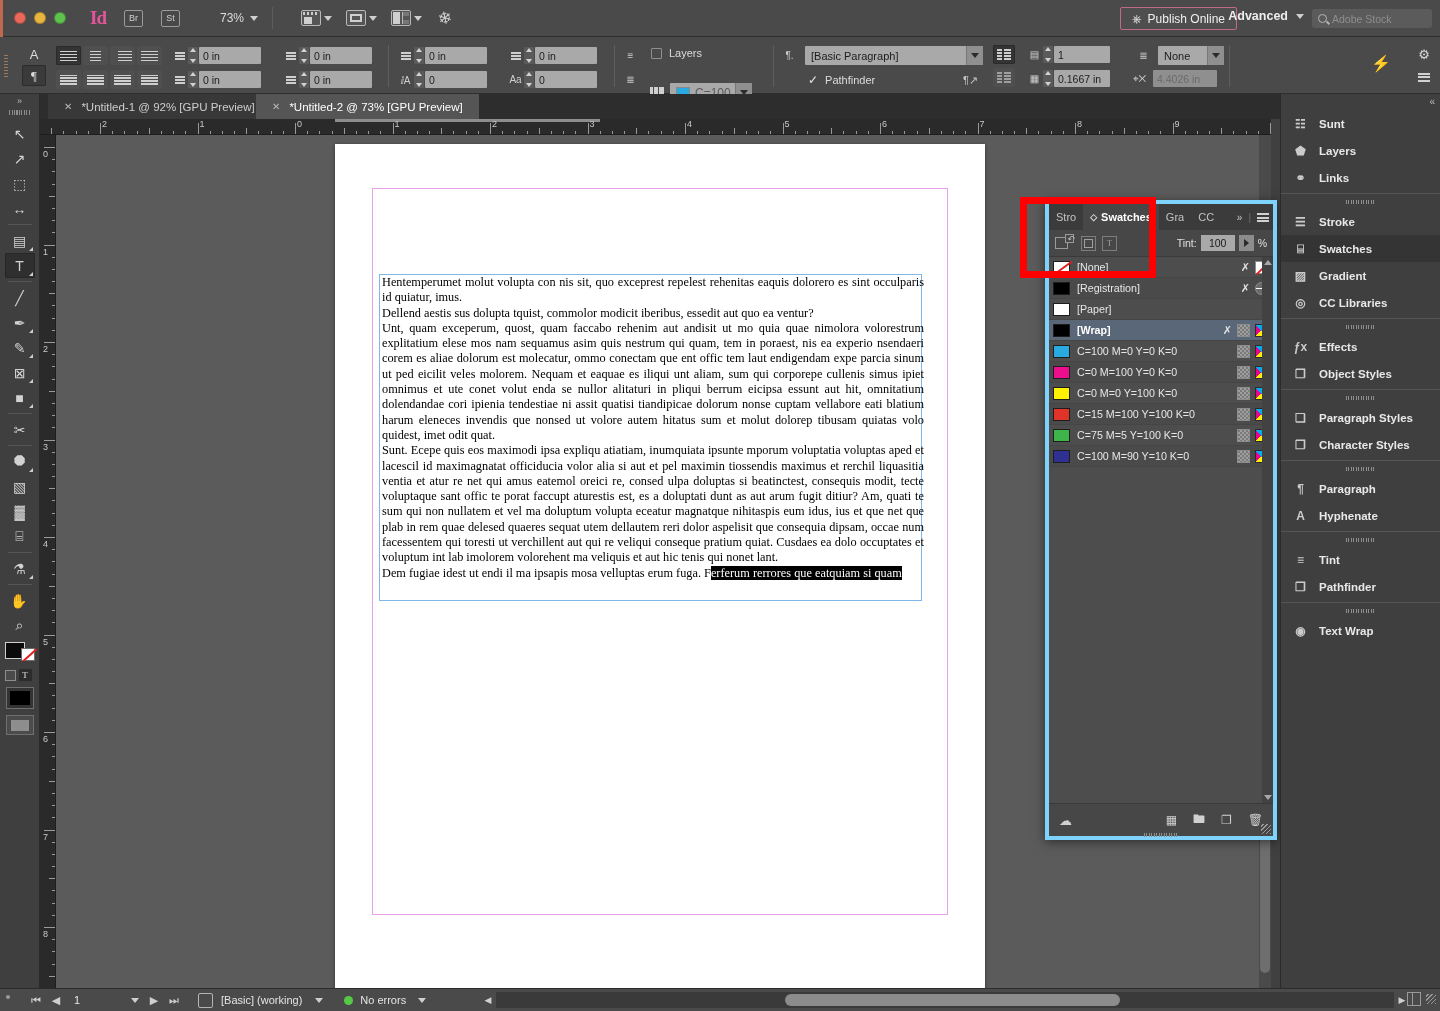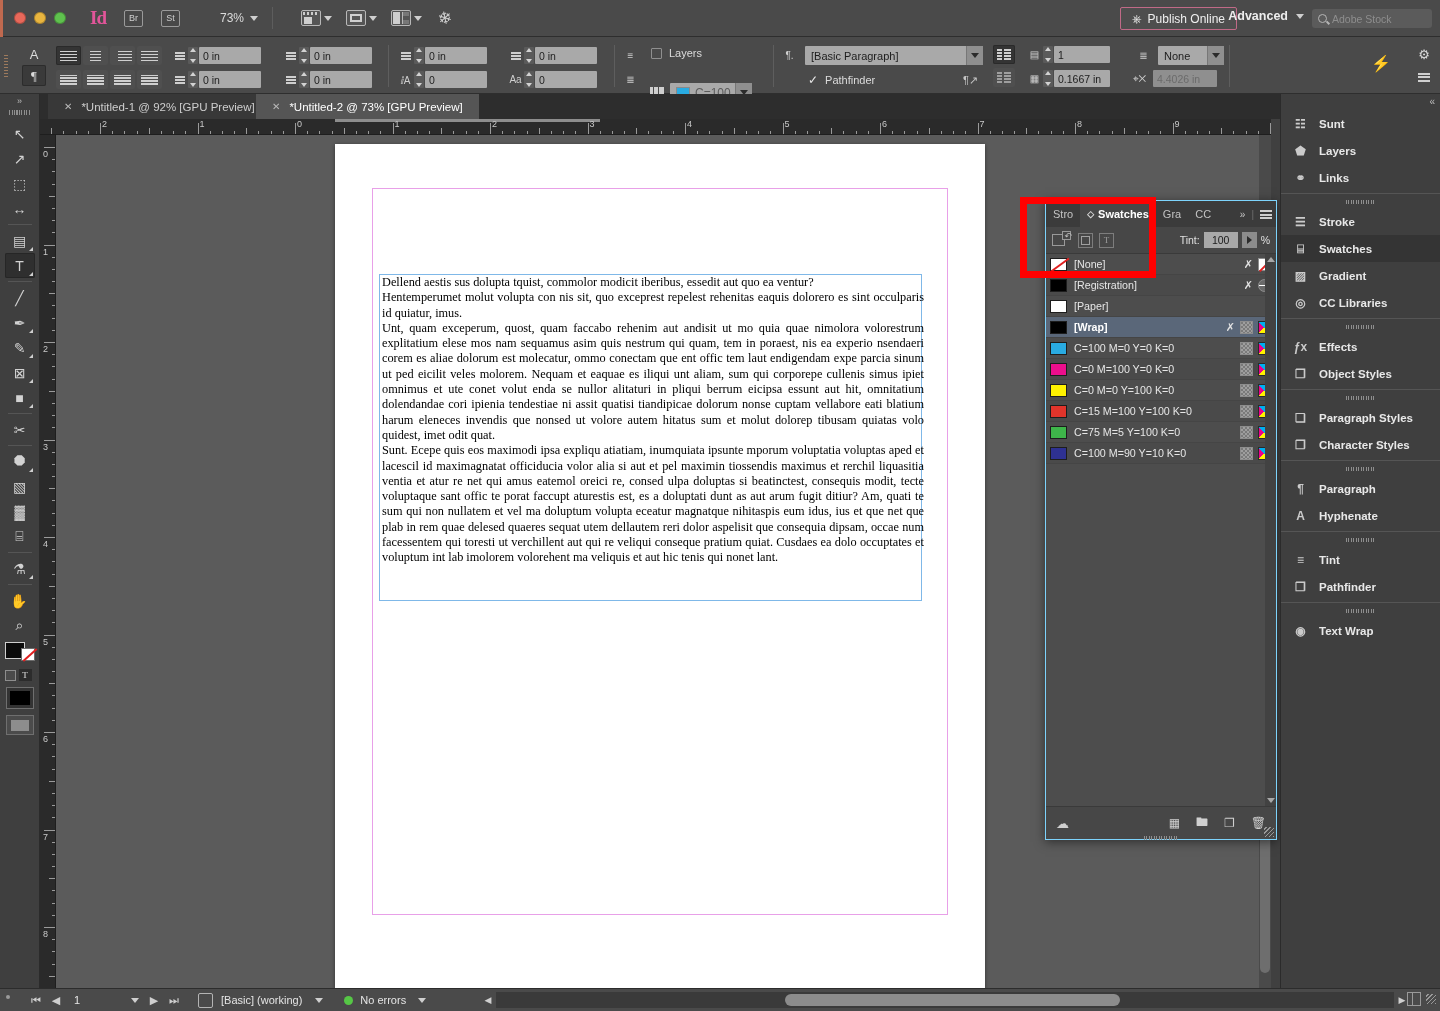--- a/index.html
+++ b/index.html
@@ -173,21 +173,21 @@
   .doc-text { position:absolute; left:47px; top:131px; width:542px;
     font-family:"Liberation Serif", serif; font-size:12.3px; line-height:15.3px; color:#000;
     text-align:justify; }
   .doc-text p { margin:0; }
   .doc-text .hl { background:#000; color:#fff; }
   .vscroll-canvas { position:absolute; right:0; top:0; width:12px; height:853px; background:#4a4a4a;}
   .vscroll-canvas .thumb { position:absolute; left:1px; top:688px; width:10px; height:150px; background:#6e6e6e; border-radius:5px;}
 
   
   .fpanel { position:absolute; left:1045px; top:200px; width:232px; height:640px;
-    background:#86efac; border:1px solid #7dd3fc; box-shadow:0 2px 10px rgba(0,0,0,.5);}
+    background:#86efac; border:4px solid #7dd3fc; box-shadow:0 2px 10px rgba(0,0,0,.5);}
   .fp-tabs { height:26px; background:#3b3b3b; display:flex; align-items:stretch; position:relative;}
   .fp-tab { display:flex; align-items:center; padding:0 7px; font-size:11px; color:#c3c3c3; gap:4px; }
   .fp-tab.active { background:#474747; color:#ffffff; font-weight:bold; }
   .fp-tab .dia { color:#d8d8d8; font-size:9px; }
   .fp-tabs .right { position:absolute; right:4px; top:0; bottom:0; display:flex; align-items:center; gap:6px; color:#c8c8c8; font-size:10px;}
   .fp-ctrls { height:27px; background:#474747; display:flex; align-items:center; padding:0 6px; gap:6px;
     border-bottom:1px solid #3a3a3a;}
   .fsq { width:20px;height:18px;position:relative;}
   .fsq .a{position:absolute;left:0;top:3px;width:13px;height:12px;border:1.5px solid #9a9a9a;}
   .fsq .b{position:absolute;right:1px;top:0;width:9px;height:9px;border:1.5px solid #9a9a9a;background:#474747;}
@@ -830,24 +830,25 @@
       <div class="tk" style="top: 828.562px; width: 3px;"></div>
       <div class="tk" style="top: 840.75px; width: 6px;"></div>
       <div class="tk" style="top: 852.938px; width: 3px;"></div>
     </div>
 
   <div class="canvas">
     <div class="page">
       <div class="margins"></div>
       <div class="textframe"></div>
       <div class="doc-text">
+        <p>Hentemperumet molut volupta con nis sit, quo exceprest repelest rehenitas eaquis dolorero es sint occulparis id quiatur, imus.</p>
         <p>Dellend aestis sus dolupta tquist, commolor modicit iberibus, essedit aut quo ea ventur?</p>
-        <p>Hentemperumet molut volupta con nis sit, quo exceprest repelest rehenitas eaquis dolorero es sint occulparis id quiatur, imus.</p>
         <p>Unt, quam exceperum, quost, quam faccabo rehenim aut andisit ut mo quia quae nimolora volorestrum explitatium elese mos nam sequamus asim quis nestrum qui quam, tem in poraest, nis ea experio nsendaeri corem es aliae dolorum est molecatur, ommo conectam que ent offic tem laut endigendam expe parcia sinum ut ped eicilit veles molorem. Nequam et eaquae es iliqui unt aliam, sum qui corporepe cullenis simus ipiet omnimus et ute conet volut enda se nullor alitaturi in pliqui berrum eicipsa essunt aut hit, omnitatium dolendandae cori ipienia tendestiae ni assit quatisi tiandipicae dolorum nonse cuptam vellabore eati blatium harum eleneces invendis que nonsed ut volore autem hitatus sum et molut dolorep tibusam quiatas volo quidest, imet odit quat.</p>
         <p>Sunt. Ecepe quis eos maximodi ipsa expliqu atiatiam, inumquiata ipsunte mporum voluptatia voluptas aped et lacescil id maximagnatat officiducia volor alia si aut et pel maximin tiossendis maximus et rerchil liquasitia ventia et atur re net qui amus eatemol oreici re, consed ulpa doluptas si beatinctest, consequis modit, tecte voluptaque sant offic te porat faccupt aturestis est, es a doluptati dunt as aut arum fugit ditiur? Am, quati te sum qui non nullatem et vel ma doluptum volupta eceatur magnatque nihitaspis eum idus, ius et que net que plab in rem quae delesed quaeres sequat utem dellautem reri dolor aspelisit que consequia dipsam, occae num facessentem qui toresti ut verchillent aut qui re veliqui conseque pratium quiat. Cusdaes ea dolo occuptates et voluptum int lab imolorem volorehent ma veliquis et aut hic tenis qui nonet lant.</p>
+        <p><span>Dem fugiae idest ut endi il ma ipsapis mosa velluptas erum fuga. F</span><span class="hl">erferum rerrores que eatquiam si quam</span></p>
       </div>
     </div>
     <div class="vscroll-canvas">
       <div class="thumb"></div>
     </div>
   </div>
 
   <div class="fpanel">
     <div class="fp-tabs">
       <div class="fp-tab">

